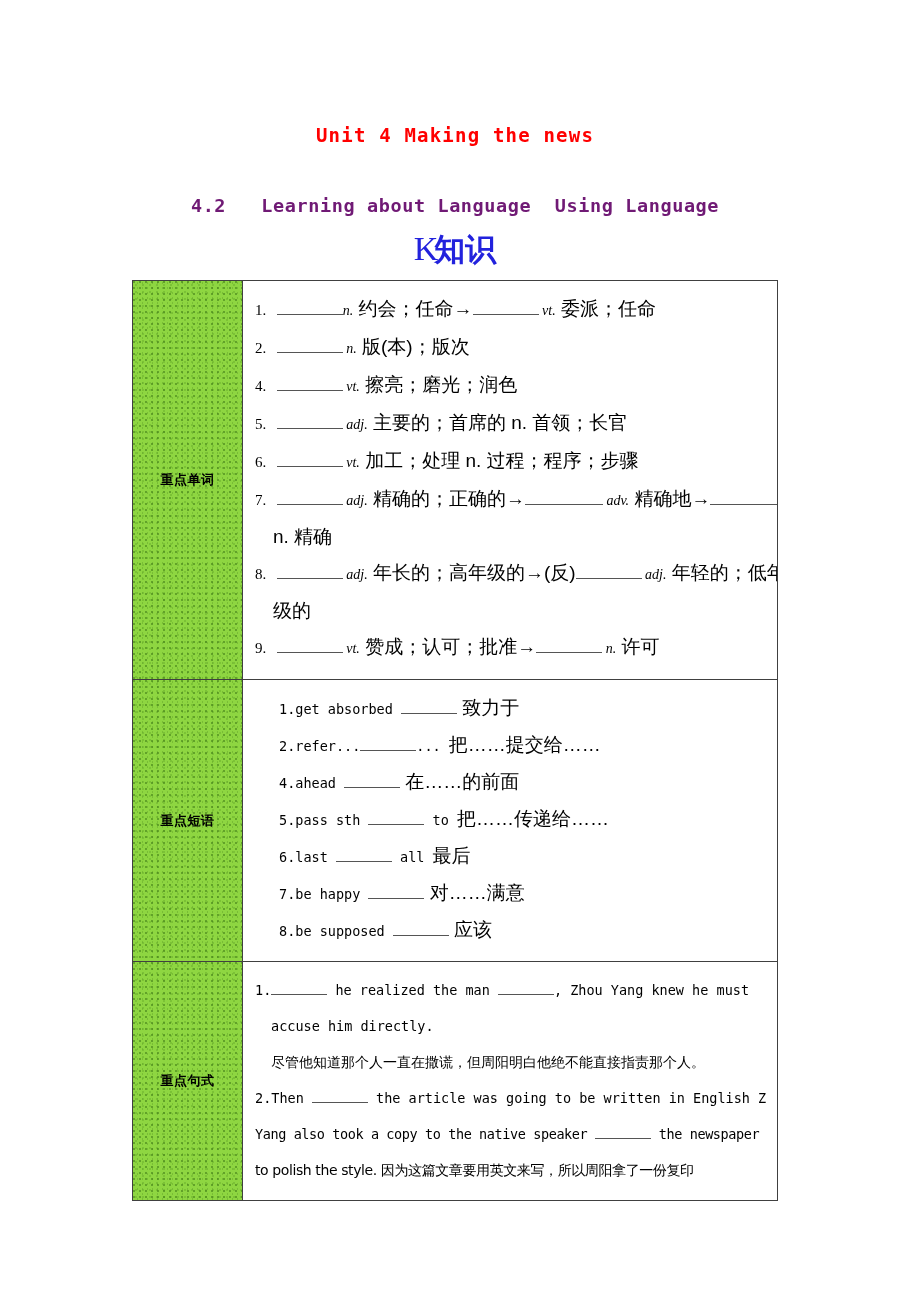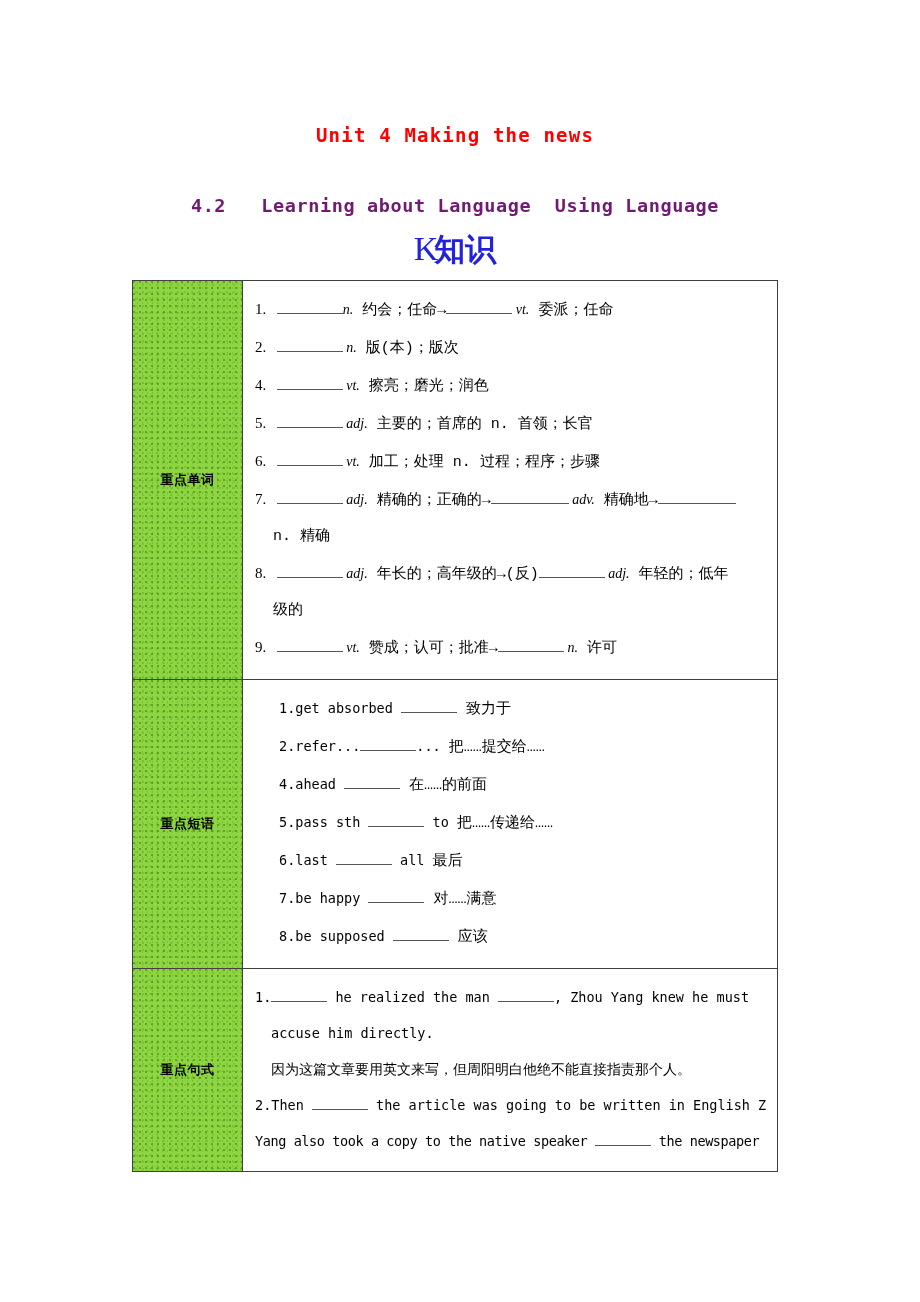--- a/index.html
+++ b/index.html
@@ -120,22 +120,22 @@
   }
   .item.cont {
     padding-left: 18px;
   }
   .pos {
     font-style: italic;
     font-family: "Liberation Serif", serif;
     font-size: 14px;
   }
   .han {
-    font-family: Liberation Mono, monospace;
-    font-size: 15px;
+    font-family: Liberation Sans, sans-serif;
+    font-size: 19px;
   }
   .blank {
     display: inline-block;
     border-bottom: 1px solid #555;
     vertical-align: baseline;
   }
   .b-sm { width: 56px; }
   .b-md { width: 66px; }
   .b-lg { width: 78px; }
 
@@ -265,25 +265,26 @@
   </div>
 
   <div class="trow">
     <div class="label-cell">重点句式</div>
     <div class="content-cell">
 
       <div class="sent">
         <span class="num">1.</span><span class="blank b-sm"></span><span> he realized the man </span><span class="blank b-sm"></span><span>, Zhou Yang knew he must</span>
       </div>
       <div class="sent cont">accuse him directly.</div>
-      <div class="sent-cn">因为这篇文章要用英文来写，但周阳明白他绝不能直接指责那个人。</div>
+      <div class="sent-cn">尽管他知道那个人一直在撒谎，但周阳明白他绝不能直接指责那个人。</div>
 
       <div class="sent">
         <span class="num">2.</span><span>Then </span><span class="blank b-sm"></span><span> the article was going to be written in English Z</span>
       </div>
       <div class="sent tight">
         <span>Yang   also took a copy to the native speaker </span><span class="blank b-sm"></span><span> the newspaper</span>
       </div>
+      <div class="sent-cn tight" style="padding-left:0">to polish the style. 因为这篇文章要用英文来写，所以周阳拿了一份复印</div>
 
     </div>
   </div>
 
 </div>
 
 </body></html>

